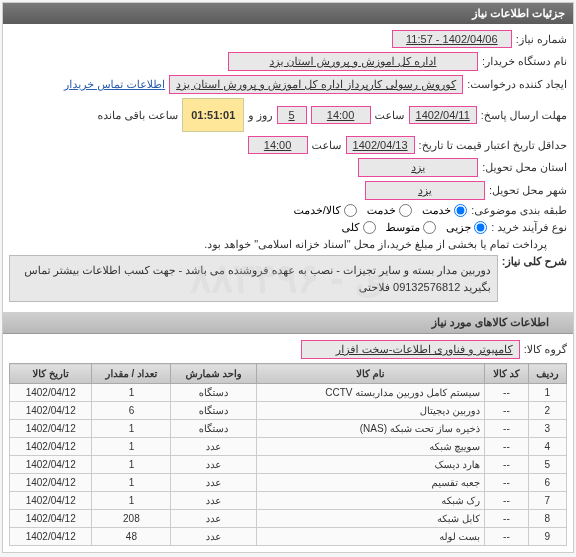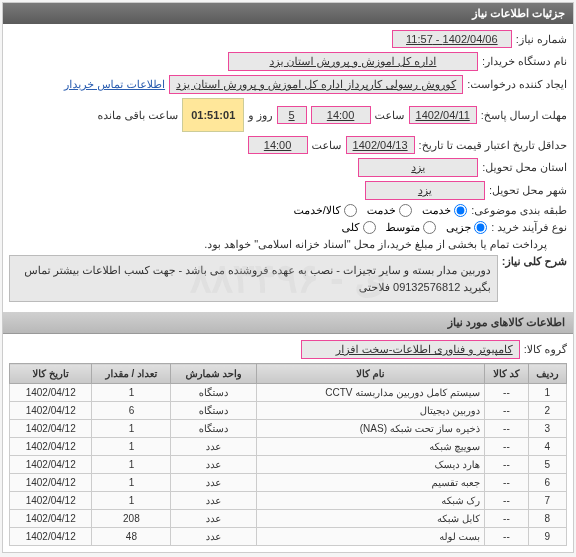--- a/index.html
+++ b/index.html
@@ -81,21 +81,21 @@
   border: 1px solid #bbb;
   padding: 6px;
   font-size: 11px;
   color: #333;
   width: 100%;
   line-height: 1.5;
 }
 .section-header {
   background: linear-gradient(#d0d0d0, #b8b8b8);
   color: #333;
-  padding: 4px 8px;
+  padding: 4px 24px;
   font-weight: bold;
   font-size: 11px;
   border-bottom: 1px solid #999;
 }
 table {
   width: 100%;
   border-collapse: collapse;
   font-size: 10px;
 }
 th {

